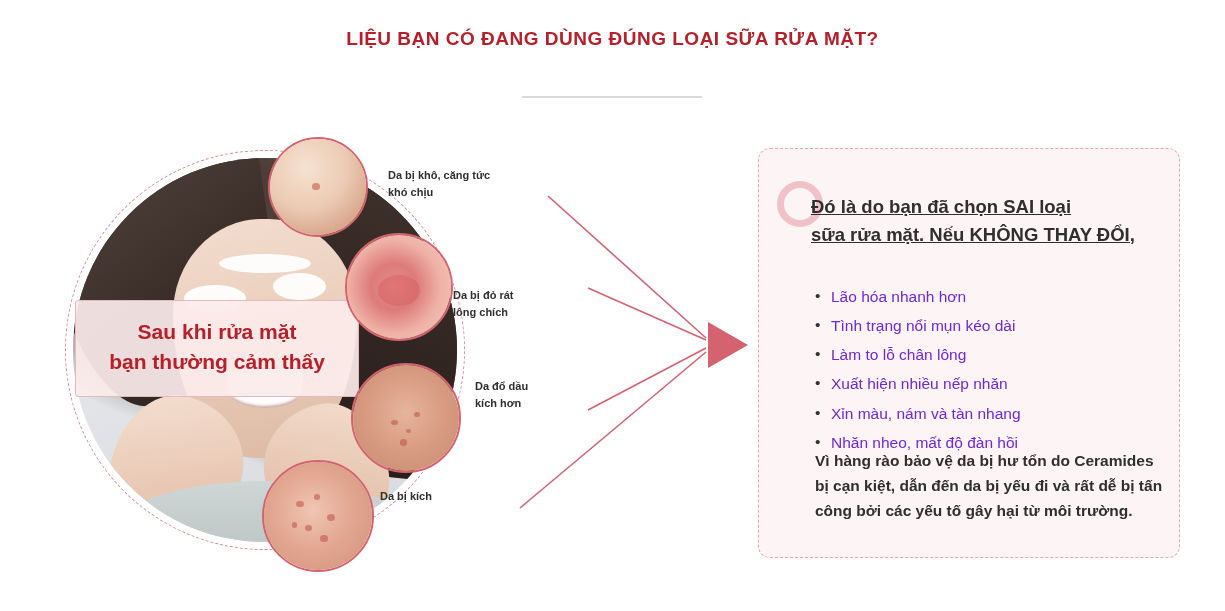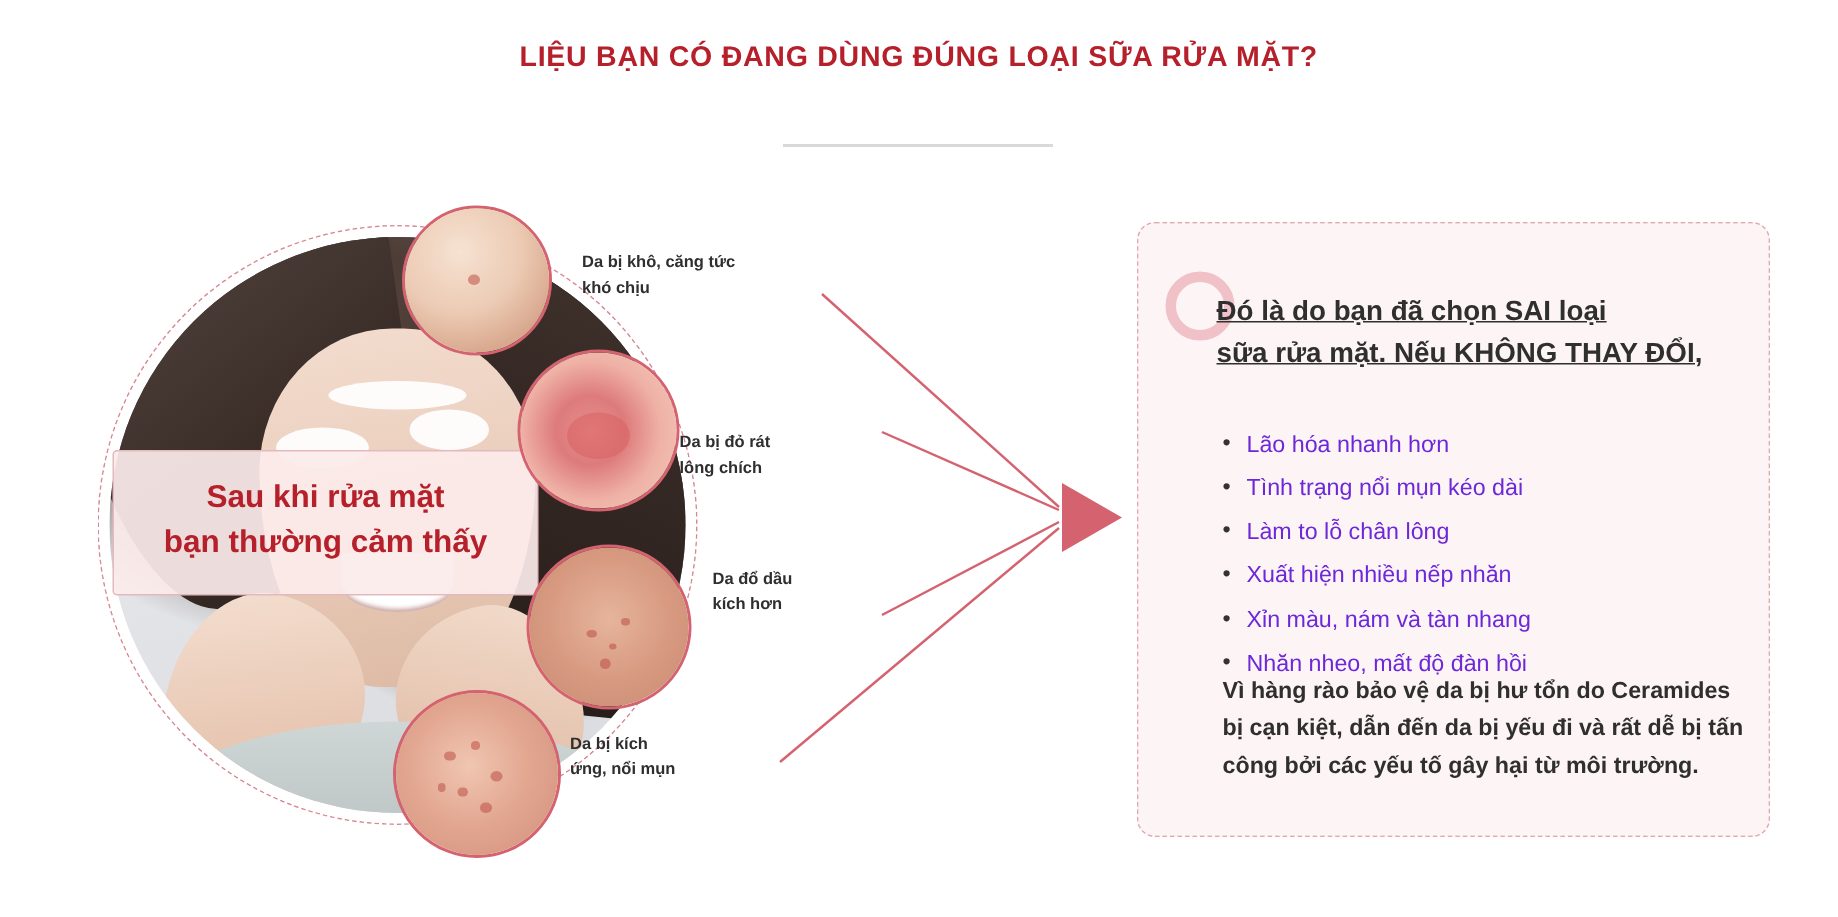--- a/index.html
+++ b/index.html
@@ -374,21 +374,20 @@
   <div class="sym-label lbl2">
     <div>Da bị đỏ rát</div>
     <div>lông chích</div>
   </div>
   <div class="sym-label lbl3">
     <div>Da đổ dầu</div>
     <div>kích hơn</div>
   </div>
   <div class="sym-label lbl4">
     <div>Da bị kích</div>
-    <div>ứng, nổi mụn</div>
   </div>
 </div>
 
 <div class="right-panel">
   <div class="rp-ring"></div>
 
   <div class="rp-heading">
     <div>Đó là do bạn đã chọn SAI loại</div>
     <div>sữa rửa mặt. Nếu KHÔNG THAY ĐỔI,</div>
   </div>

